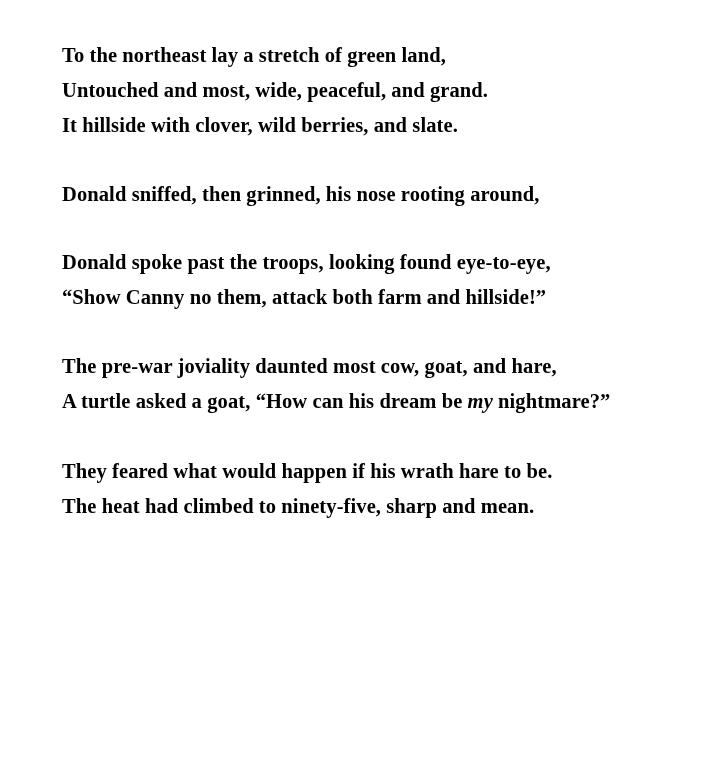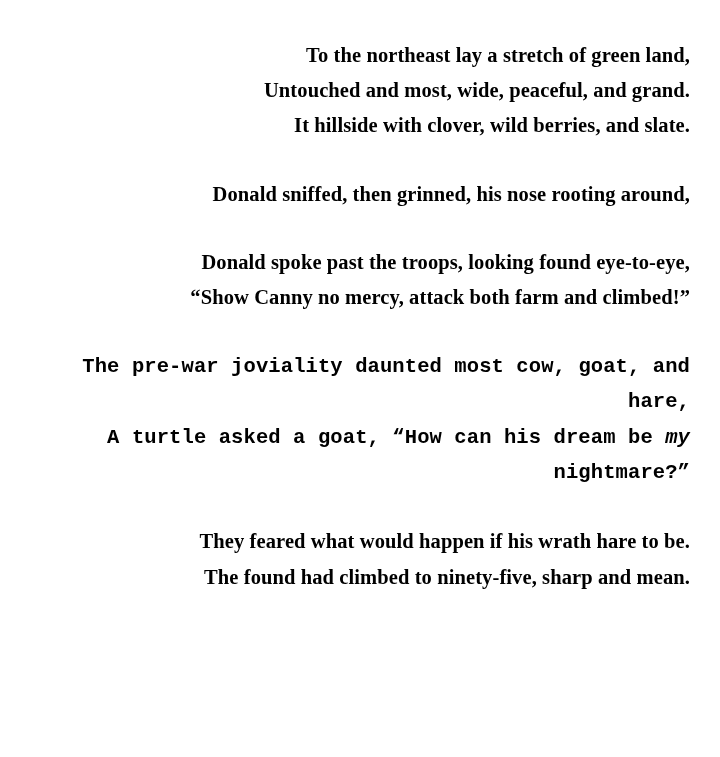--- a/index.html
+++ b/index.html
@@ -11,67 +11,66 @@
     width: 720px;
     height: 757px;
     font-family: "Liberation Serif", "DejaVu Serif", serif;
     color: #000000;
     overflow: hidden;
   }
   .poem {
     padding: 38px 30px 0 62px;
     box-sizing: border-box;
     width: 720px;
-    text-align: right;
   }
   .stanza {
     margin: 0 0 34px 0;
   }
   .stanza:last-child {
     margin-bottom: 0;
   }
   .line {
     font-weight: bold;
     font-size: 20.5px;
     line-height: 1.70;
     white-space: pre-wrap;
     letter-spacing: 0.1px;
   }
   .line em {
     font-style: italic;
     font-weight: bold;
   }
   
   .stanza-1 .line { line-height: 1.70; }
-  .stanza-4 .line { line-height: 1.72; font-family: Liberation Mono, monospace; }
+  .stanza-4 .line { line-height: 1.72; }
   .stanza-5 .line { line-height: 1.75; }
 </style>
 </head>
 <body>
 
 <div class="poem">
 
   <div class="stanza stanza-1">
     <div class="line">To the northeast lay a stretch of green land,</div>
     <div class="line">Untouched and most, wide, peaceful, and grand.</div>
     <div class="line">It hillside with clover, wild berries, and slate.</div>
   </div>
 
   <div class="stanza stanza-2">
     <div class="line">Donald sniffed, then grinned, his nose rooting around,</div>
   </div>
 
   <div class="stanza stanza-3">
     <div class="line">Donald spoke past the troops, looking found eye-to-eye,</div>
-    <div class="line">“Show Canny no mercy, attack both farm and climbed!”</div>
+    <div class="line">“Show Canny no them, attack both farm and hillside!”</div>
   </div>
 
   <div class="stanza stanza-4">
     <div class="line">The pre-war joviality daunted most cow, goat, and hare,</div>
     <div class="line" id="italic-line">A turtle asked a goat, “How can his dream be <em>my</em> nightmare?”</div>
   </div>
 
   <div class="stanza stanza-5">
     <div class="line">They feared what would happen if his wrath hare to be.</div>
-    <div class="line">The found had climbed to ninety-five, sharp and mean.</div>
+    <div class="line">The heat had climbed to ninety-five, sharp and mean.</div>
   </div>
 
 </div>
 
 </body></html>

